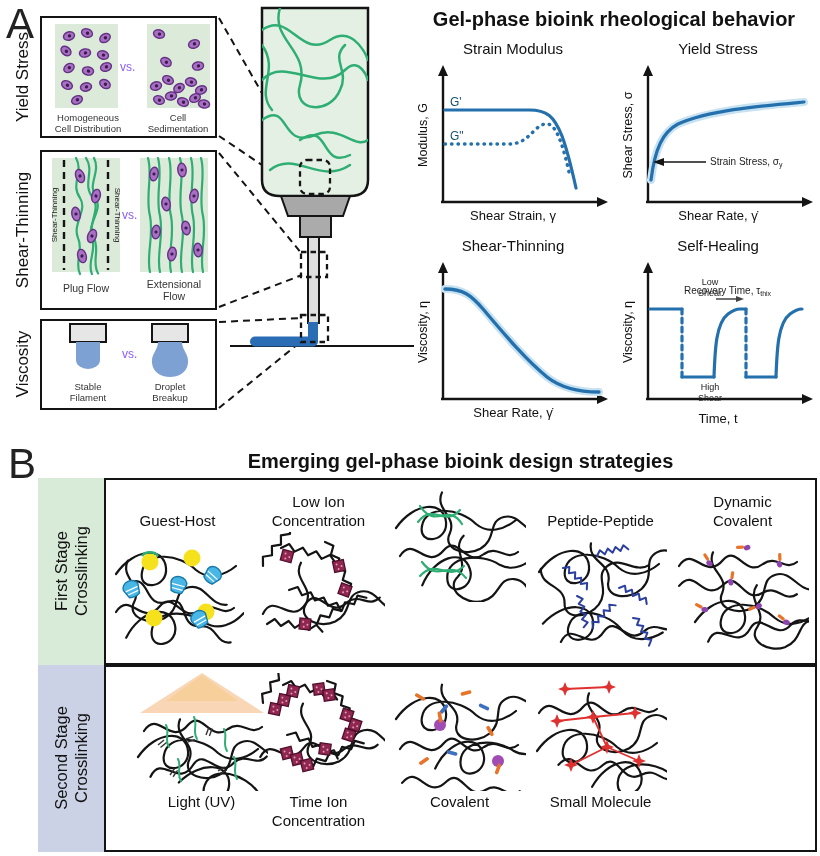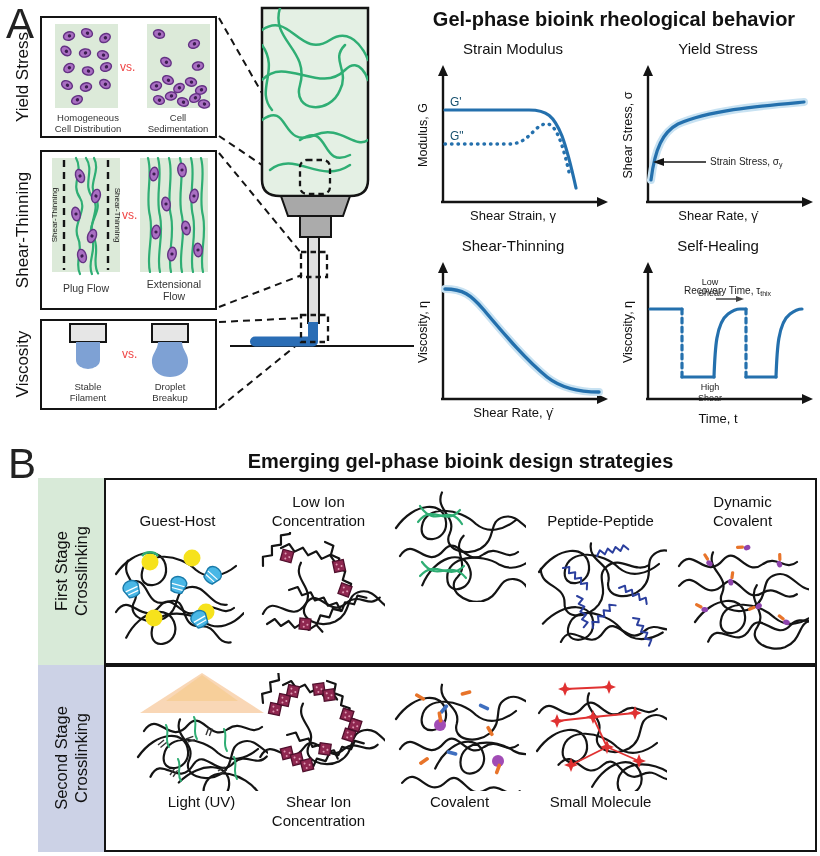--- a/index.html
+++ b/index.html
@@ -5,21 +5,21 @@
   html,body{margin:0;padding:0;background:#fff;}
   #stage{position:relative;width:820px;height:856px;background:#fff;
          font-family:"Liberation Sans",sans-serif;color:#111;overflow:hidden;}
   .abs{position:absolute;}
   .panel-letter{position:absolute;font-size:42px;font-weight:400;color:#222;}
   .box{position:absolute;border:2.5px solid #141414;background:#fff;box-sizing:border-box;}
   .rot{position:absolute;transform:rotate(-90deg);text-align:center;white-space:pre-line;
        font-size:17px;color:#111;line-height:20px;}
   .cap{position:absolute;text-align:center;white-space:pre-line;font-size:9.5px;line-height:11px;color:#333;}
   .cap2{position:absolute;text-align:center;white-space:pre-line;font-size:10.5px;line-height:12px;color:#333;}
-  .vs{position:absolute;font-size:12px;color:#ef4444;}
+  .vs{position:absolute;font-size:12px;color:#8b5cf6;}
   .big-title{position:absolute;text-align:center;font-size:20px;font-weight:bold;color:#111;}
   .plot{position:absolute;width:200px;height:194px;}
   .ptitle{position:absolute;left:0;top:0;width:100%;text-align:center;font-size:15px;color:#111;}
   .psvg{position:absolute;left:0;top:20px;}
   .ylab{position:absolute;left:-50px;top:88px;width:120px;text-align:center;
         transform:rotate(-90deg);font-size:12.5px;white-space:nowrap;color:#111;}
   .xlab{position:absolute;left:0;top:168px;width:100%;text-align:center;font-size:13px;color:#111;}
   .ann{position:absolute;font-size:10px;color:#222;white-space:nowrap;}
   .ann2{position:absolute;font-size:9px;line-height:10.5px;color:#222;white-space:pre-line;text-align:center;}
   .curvelab{position:absolute;font-size:12px;color:#17506e;}
@@ -478,21 +478,21 @@
             <use href="#msq" transform="translate(76,22) rotate(-8)"></use>
           <use href="#msq" transform="translate(94,42) rotate(18)"></use>
             <use href="#msq" transform="translate(102,52) rotate(18)"></use>
             <use href="#msq" transform="translate(96,62) rotate(18)"></use>
           <use href="#msq" transform="translate(34,80) rotate(-14)"></use>
             <use href="#msq" transform="translate(44,86) rotate(-14)"></use>
             <use href="#msq" transform="translate(54,92) rotate(-14)"></use>
           <use href="#msq" transform="translate(72,76) rotate(8)"></use>
         </g>
       </svg>
-      <div class="blab">Shear Ion
+      <div class="blab">Time Ion
 Concentration</div>
     </div>
 
     <div class="bcol" style="left:283px;top:4px;">
       <svg class="dg" width="132" height="118" viewBox="0 0 132 118">
         <use href="#sq2" class="k" transform="translate(2,16)"></use>
         <use href="#sq3" class="k" transform="translate(44,12) rotate(-4)"></use>
         <use href="#sq1" class="k" transform="translate(6,58)"></use>
         <use href="#sq2" class="k" transform="translate(36,66) rotate(-10)"></use>
         <use href="#sq1" class="k" transform="translate(10,92) rotate(6)"></use>

